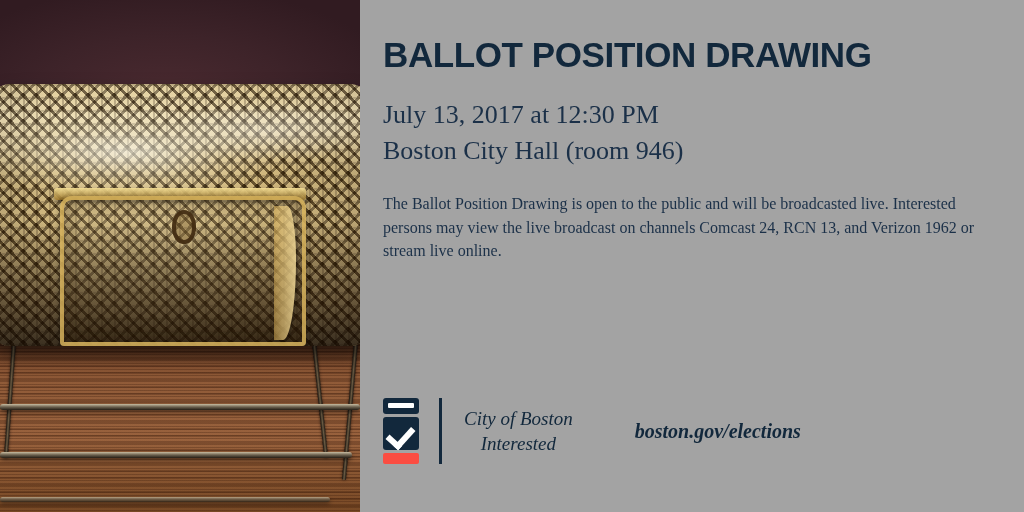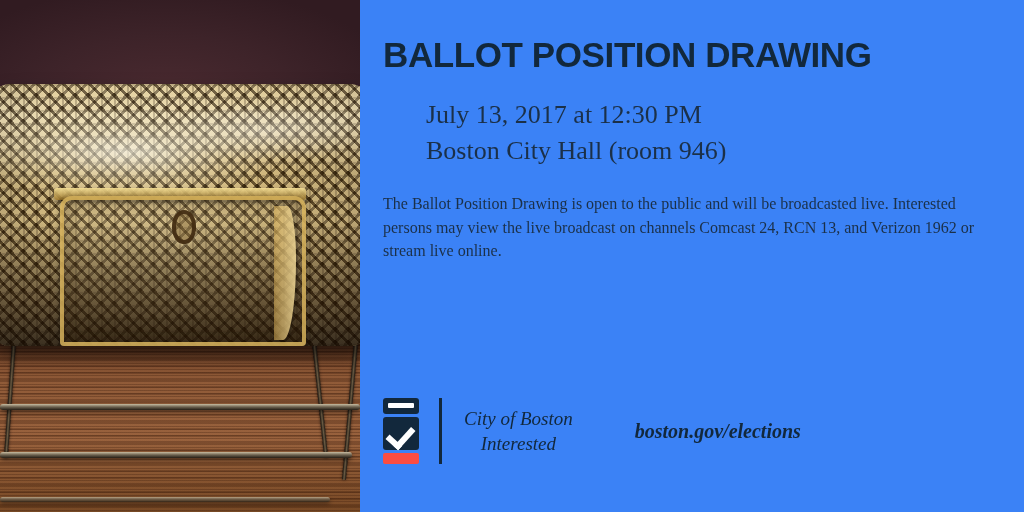--- a/index.html
+++ b/index.html
@@ -201,21 +201,21 @@
     box-shadow: 0 2px 4px rgba(0,0,0,.5);
   }
   .rail-1 { top: 404px; }
   .rail-2 { top: 452px; width: 352px; left: 0; }
   .rail-3 { top: 497px; width: 330px; left: 0; height: 5px; opacity: .75; }
 
   
   .panel {
     position: relative;
     flex: 1 1 auto;
-    background: #3b82f6;
+    background: #a3a3a3;
     padding: 36px 40px 8px 23px;
     box-sizing: border-box;
   }
 
   .title {
     margin: 0;
     padding: 0;
     font-family: "Liberation Sans", sans-serif;
     font-size: 35px;
     font-weight: 700;
@@ -224,21 +224,21 @@
     line-height: 1.1;
   }
 
   .when {
     margin: 22px 0 0 0;
     font-family: "Liberation Serif", serif;
     font-size: 26px;
     line-height: 1.42;
     color: #1b3048;
   }
-  .when div { white-space: nowrap; margin-left: 43px; }
+  .when div { white-space: nowrap; }
 
   .body-copy {
     margin: 22px 0 0 0;
     font-family: "Liberation Serif", serif;
     font-size: 16px;
     line-height: 1.46;
     color: #1b3048;
     max-width: 612px;
   }
 

